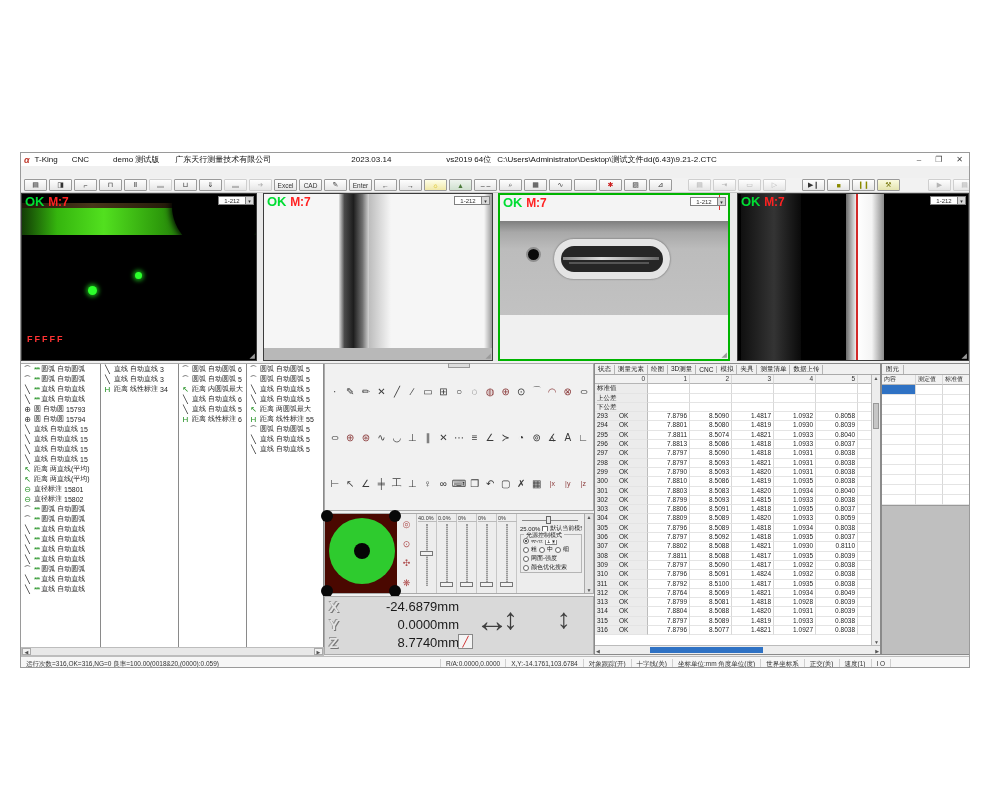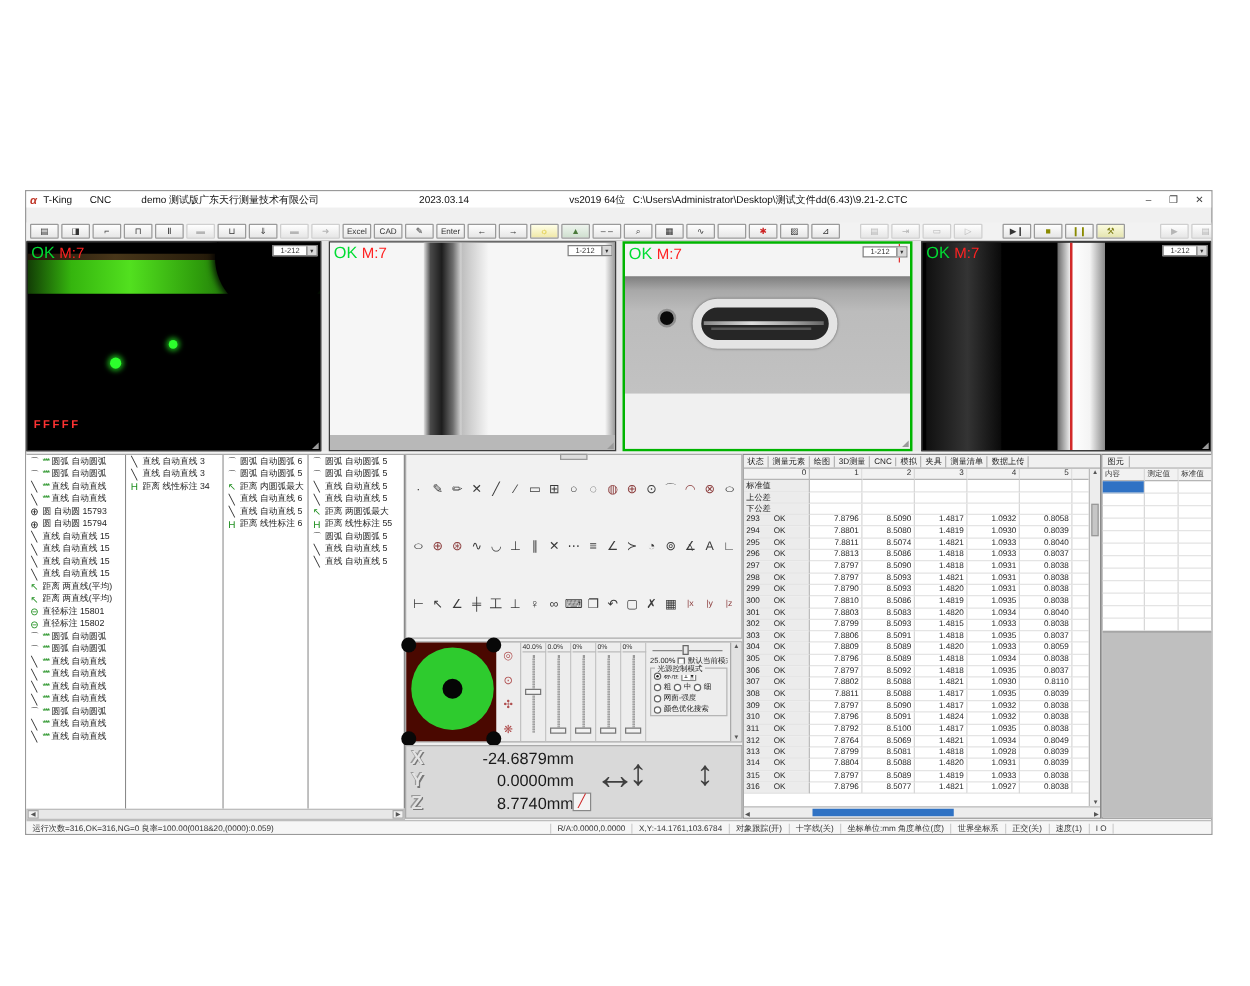--- a/index.html
+++ b/index.html
@@ -31,21 +31,21 @@
   .tbtn.img{color:#4a7a3a;background:linear-gradient(#eef4ee,#cfe0cf);}
   .tbtn.olive{color:#8a8a00;font-weight:bold;}
   .tbtn.olive2{color:#7a7a10;background:linear-gradient(#fbfbdf,#e4e4b0);}
   .tbtn.gap{margin-left:14px;}
   .tbtn.gap2{margin-left:26px;}
 
   
   .cams{position:absolute;left:0;top:40px;width:950px;height:168px;background:#e8e8e8;}
   .cam{position:absolute;top:0;height:168px;border:1px solid #3c3c3c;background:#000;overflow:hidden;}
   .cam.sel{border:2px solid #00b400;}
-  .cam .ok{position:absolute;left:3px;top:0px;font-weight:normal;font-size:13px;color:#00dd33;z-index:5;}
+  .cam .ok{position:absolute;left:3px;top:0px;font-weight:bold;font-size:13px;color:#00dd33;z-index:5;}
   .cam .m{color:#ff2222;font-size:12px;}
   .camdd{position:absolute;right:2px;top:2px;width:36px;height:9px;background:#fff;border:1px solid #808080;
          font-size:6px;color:#333;display:flex;align-items:center;z-index:6;}
   .camdd .cdv{flex:1;text-align:center;}
   .camdd .cda{width:8px;height:100%;background:#d8d8d8;border-left:1px solid #808080;text-align:center;font-size:5px;line-height:8px;}
   .grip{position:absolute;right:1px;bottom:0px;color:#9a9a9a;font-size:7px;z-index:6;}
   
   .c1-band{position:absolute;left:0;top:14px;width:100%;height:27px;
     background:linear-gradient(90deg,#123c05,#35b50e 15%,#52e01f 35%,#2f9e0c 58%,#15520a 80%,#061f03);}
   .c1-brown{position:absolute;left:0;top:9px;width:100%;height:6px;
@@ -186,23 +186,23 @@
 <body>
 
 <div class="page">
   <div class="app">
 
     <div class="titlebar">
       <span class="logo">α</span>
       <span class="tp" style="margin-left:5px">T-King</span>
       <span class="tp" style="margin-left:14px">CNC</span>
       <span class="tp" style="margin-left:24px">demo 测试版</span>
-      <span class="tp" style="margin-left:0">广东天行测量技术有限公司</span>
+      <span class="tp" style="margin-left:16px">广东天行测量技术有限公司</span>
       <span class="tp" style="margin-left:80px">2023.03.14</span>
-      <span class="tp" style="margin-left:80px">vs2019 64位</span>
+      <span class="tp" style="margin-left:55px">vs2019 64位</span>
       <span class="tp" style="margin-left:6px">C:\Users\Administrator\Desktop\测试文件dd(6.43)\9.21-2.CTC</span>
       <span class="winbtns">
         <span>–</span>
         <span>❐</span>
         <span>✕</span>
       </span>
     </div>
 
     <div class="toolbar" id="toolbar">
         <span class="tbtn ">▤</span>

